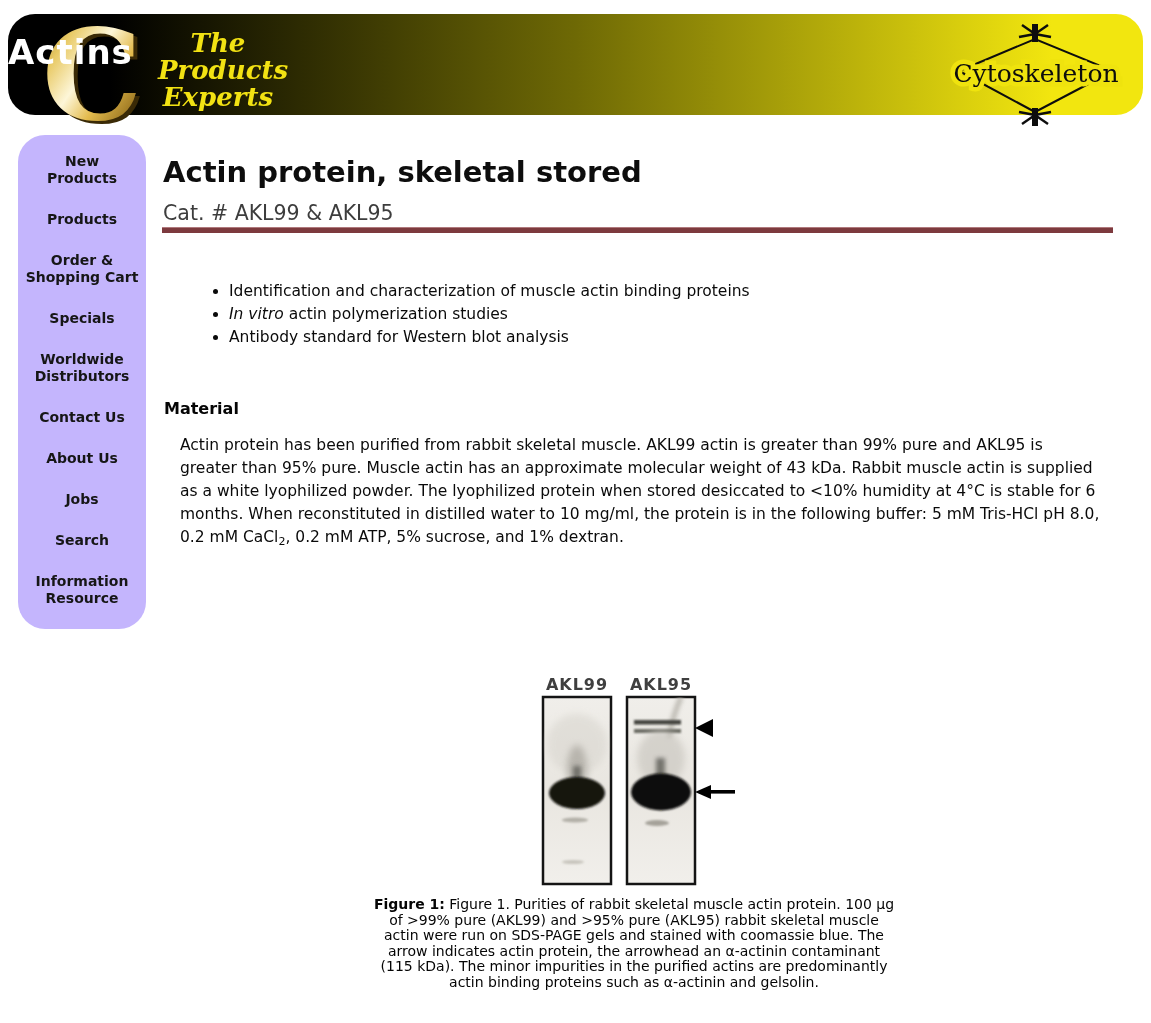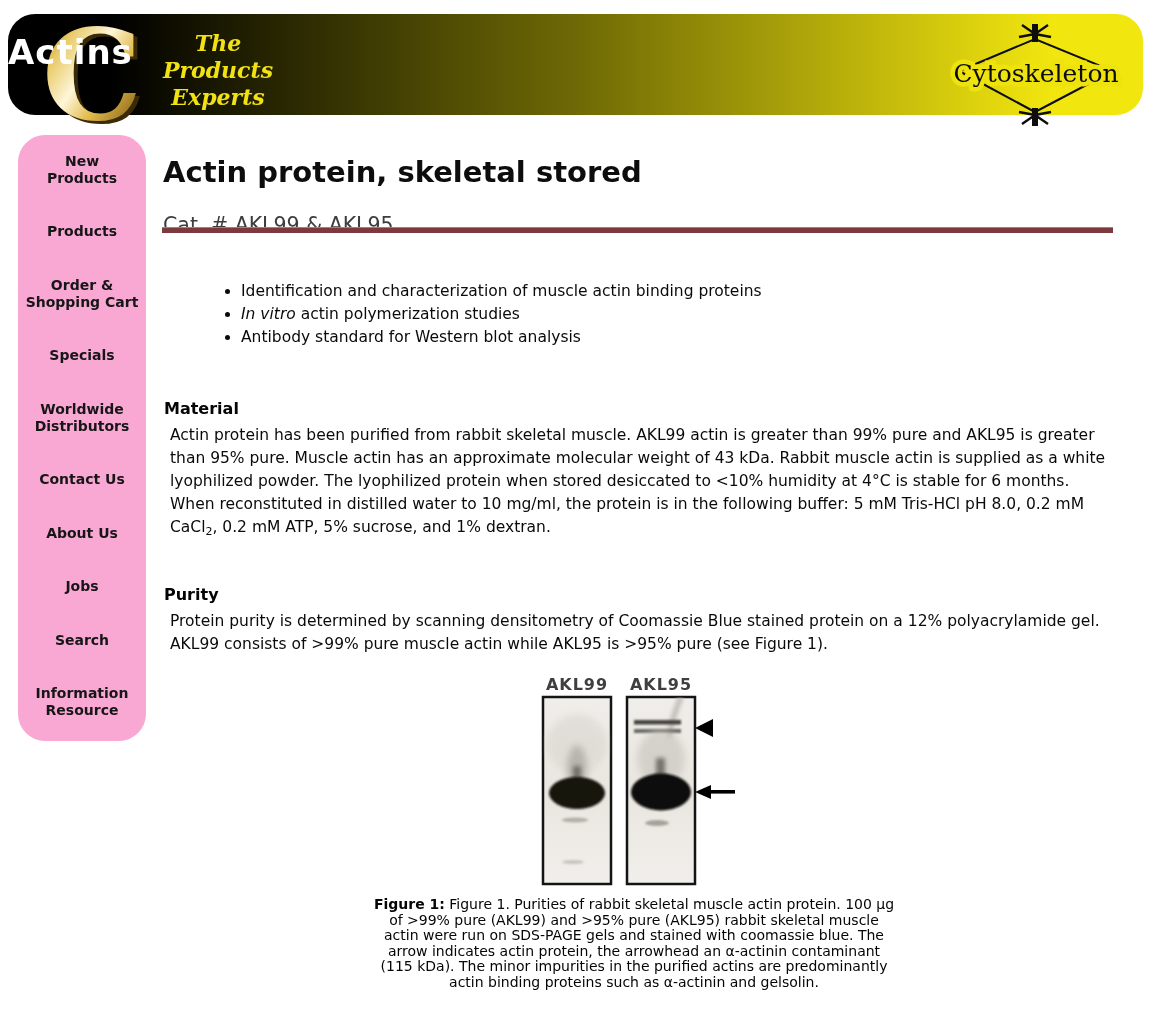--- a/index.html
+++ b/index.html
@@ -5,43 +5,43 @@
   html,body{margin:0;padding:0;background:#fff;}
   .page{position:relative;width:1151px;height:1023px;background:#ffffff;overflow:hidden;
         font-family:"DejaVu Sans","Liberation Sans",sans-serif;color:#000;}
 
   
   .header{position:absolute;left:8px;top:14px;width:1135px;height:101px;border-radius:27px;
           background:linear-gradient(90deg,#000000 0%,#000000 9%,#6e6905 50%,#f2e60f 92%,#f2e60f 100%);}
   .logo-c{position:absolute;left:30px;top:8px;overflow:visible;}
   .tagline{position:absolute;left:150px;top:16px;width:120px;text-align:center;
            font-family:"DejaVu Serif","Liberation Serif",serif;font-style:italic;font-weight:bold;
-           font-size:22px;line-height:27px;color:#f2e213;}
+           font-size:26px;line-height:27px;color:#f2e213;}
   .header-title{position:absolute;left:0;top:18px;width:100%;text-align:left;
                 font-size:34px;font-weight:bold;color:#ffffff;letter-spacing:1px;}
   .brand-logo{position:absolute;right:22px;top:8px;overflow:visible;}
 
   
-  .sidebar{position:absolute;left:18px;top:135px;width:128px;height:606px;border-radius:27px;
-           background:#f9a8d4;display:flex;flex-direction:column;justify-content:space-between;
+  .sidebar{position:absolute;left:18px;top:135px;width:128px;height:494px;border-radius:27px;
+           background:#c4b5fd;display:flex;flex-direction:column;justify-content:space-between;
            padding:18px 0 22px 0;box-sizing:border-box;}
   .nav-item{display:block;text-align:center;font-size:14px;font-weight:bold;line-height:17px;
             color:#161616;text-decoration:none;white-space:pre-line;cursor:pointer;}
 
   
   .page-title{position:absolute;left:163px;top:136px;font-size:29px;font-weight:bold;color:#0d0d0d;}
-  .catalog{position:absolute;left:163px;top:201px;font-size:20.5px;color:#3d3d3d;margin-top:12px;}
+  .catalog{position:absolute;left:163px;top:201px;font-size:20.5px;color:#3d3d3d;}
   .rule{position:absolute;left:162px;top:227px;width:951px;height:5px;background:#7d3a3e;
         border-top:1px solid #b0797d;}
 
   .section{position:absolute;left:164px;width:952px;}
   .sec-heading{font-size:16px;font-weight:bold;margin:0 0 2px 0;color:#050505;}
-  .body-text{font-size:15.5px;line-height:23px;margin:6px;color:#0a0a0a;}
+  .body-text{font-size:15.5px;line-height:23px;margin:16px;color:#0a0a0a;}
   .body-text sub{font-size:11px;line-height:0;vertical-align:-3px;}
-  .uses-list{margin:13px;padding:0 0 0 64px;list-style:disc;}
+  .uses-list{margin:1px;padding:0 0 0 64px;list-style:disc;}
   .uses-list li{font-size:15.5px;line-height:23px;color:#0a0a0a;}
 
   
   .gel{position:absolute;left:533px;top:666px;overflow:visible;}
   .gel text{font-size:16px;font-weight:600;fill:#3f3f3f;letter-spacing:1px;
             font-family:"DejaVu Sans","Liberation Sans",sans-serif;}
   .figure-caption{position:absolute;left:370px;top:897px;width:528px;text-align:center;
                   font-size:14px;line-height:15.5px;color:#050505;}
   .figure-caption b{font-weight:bold;}
 </style>
@@ -125,22 +125,20 @@
       <li><span>Antibody standard for Western blot analysis</span></li>
     </ul>
   </div>
 
   <div class="section" style="top:399px;">
     <h2 class="sec-heading">Material</h2>
     <p class="body-text"><span>Actin protein has been purified from rabbit skeletal muscle. AKL99 actin is greater than 99% pure and AKL95 is greater than 95% pure. Muscle actin has an approximate molecular weight of 43 kDa. Rabbit muscle actin is supplied as a white lyophilized powder. The lyophilized protein when stored desiccated to &lt;10% humidity at 4°C is stable for 6 months. When reconstituted in distilled water to 10 mg/ml, the protein is in the following buffer: 5 mM Tris-HCl pH 8.0, 0.2 mM CaCl</span><sub>2</sub><span>, 0.2 mM ATP, 5% sucrose, and 1% dextran.</span></p>
   </div>
 
   <div class="section" style="top:585px;">
-    <h2 class="sec-heading">Purity</h2>
-    <p class="body-text">Protein purity is determined by scanning densitometry of Coomassie Blue stained protein on a 12% polyacrylamide gel. AKL99 consists of &gt;99% pure muscle actin while AKL95 is &gt;95% pure (see Figure 1).</p>
   </div>
 
   <svg class="gel" width="215" height="222" viewBox="0 0 215 222">
     <defs>
       <linearGradient id="laneBg" x1="0" y1="0" x2="0" y2="1">
         <stop offset="0" stop-color="#f0eeea"></stop>
         <stop offset="0.5" stop-color="#e9e6e0"></stop>
         <stop offset="1" stop-color="#f1efeb"></stop>
       </linearGradient>
       <filter id="b1" x="-50%" y="-50%" width="200%" height="200%">

